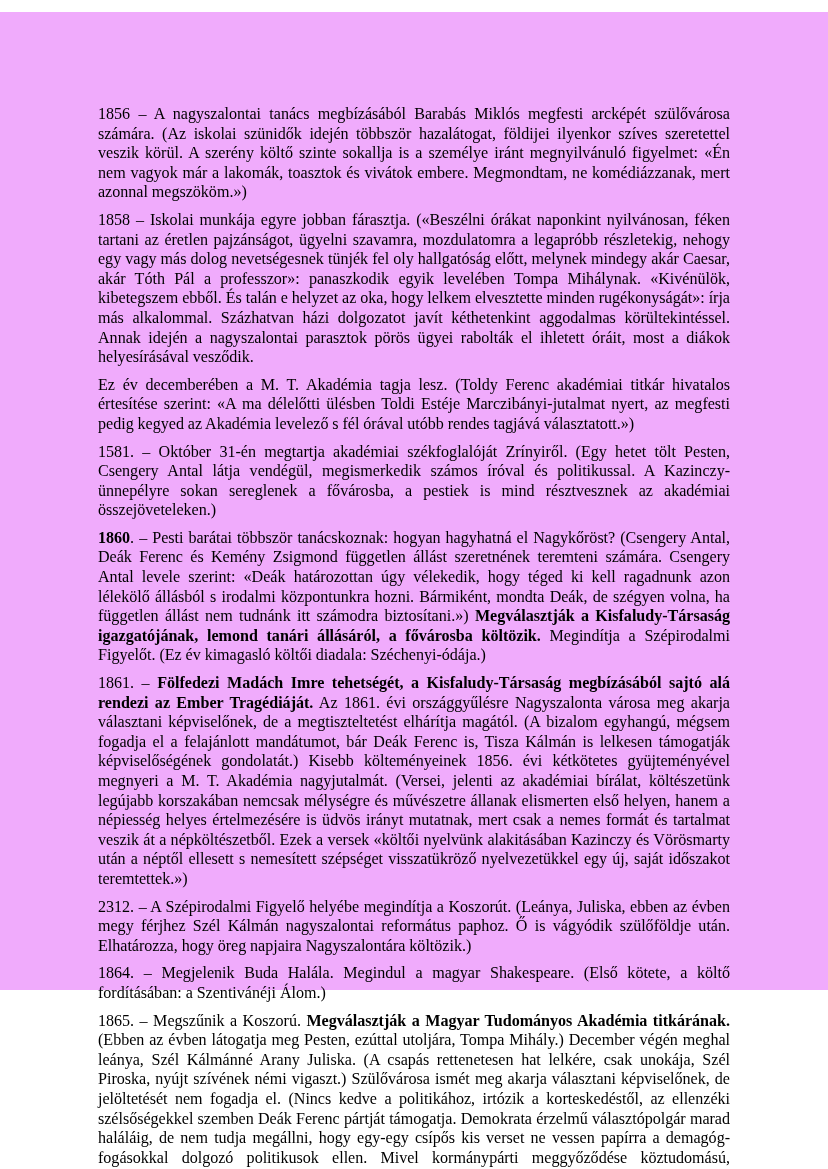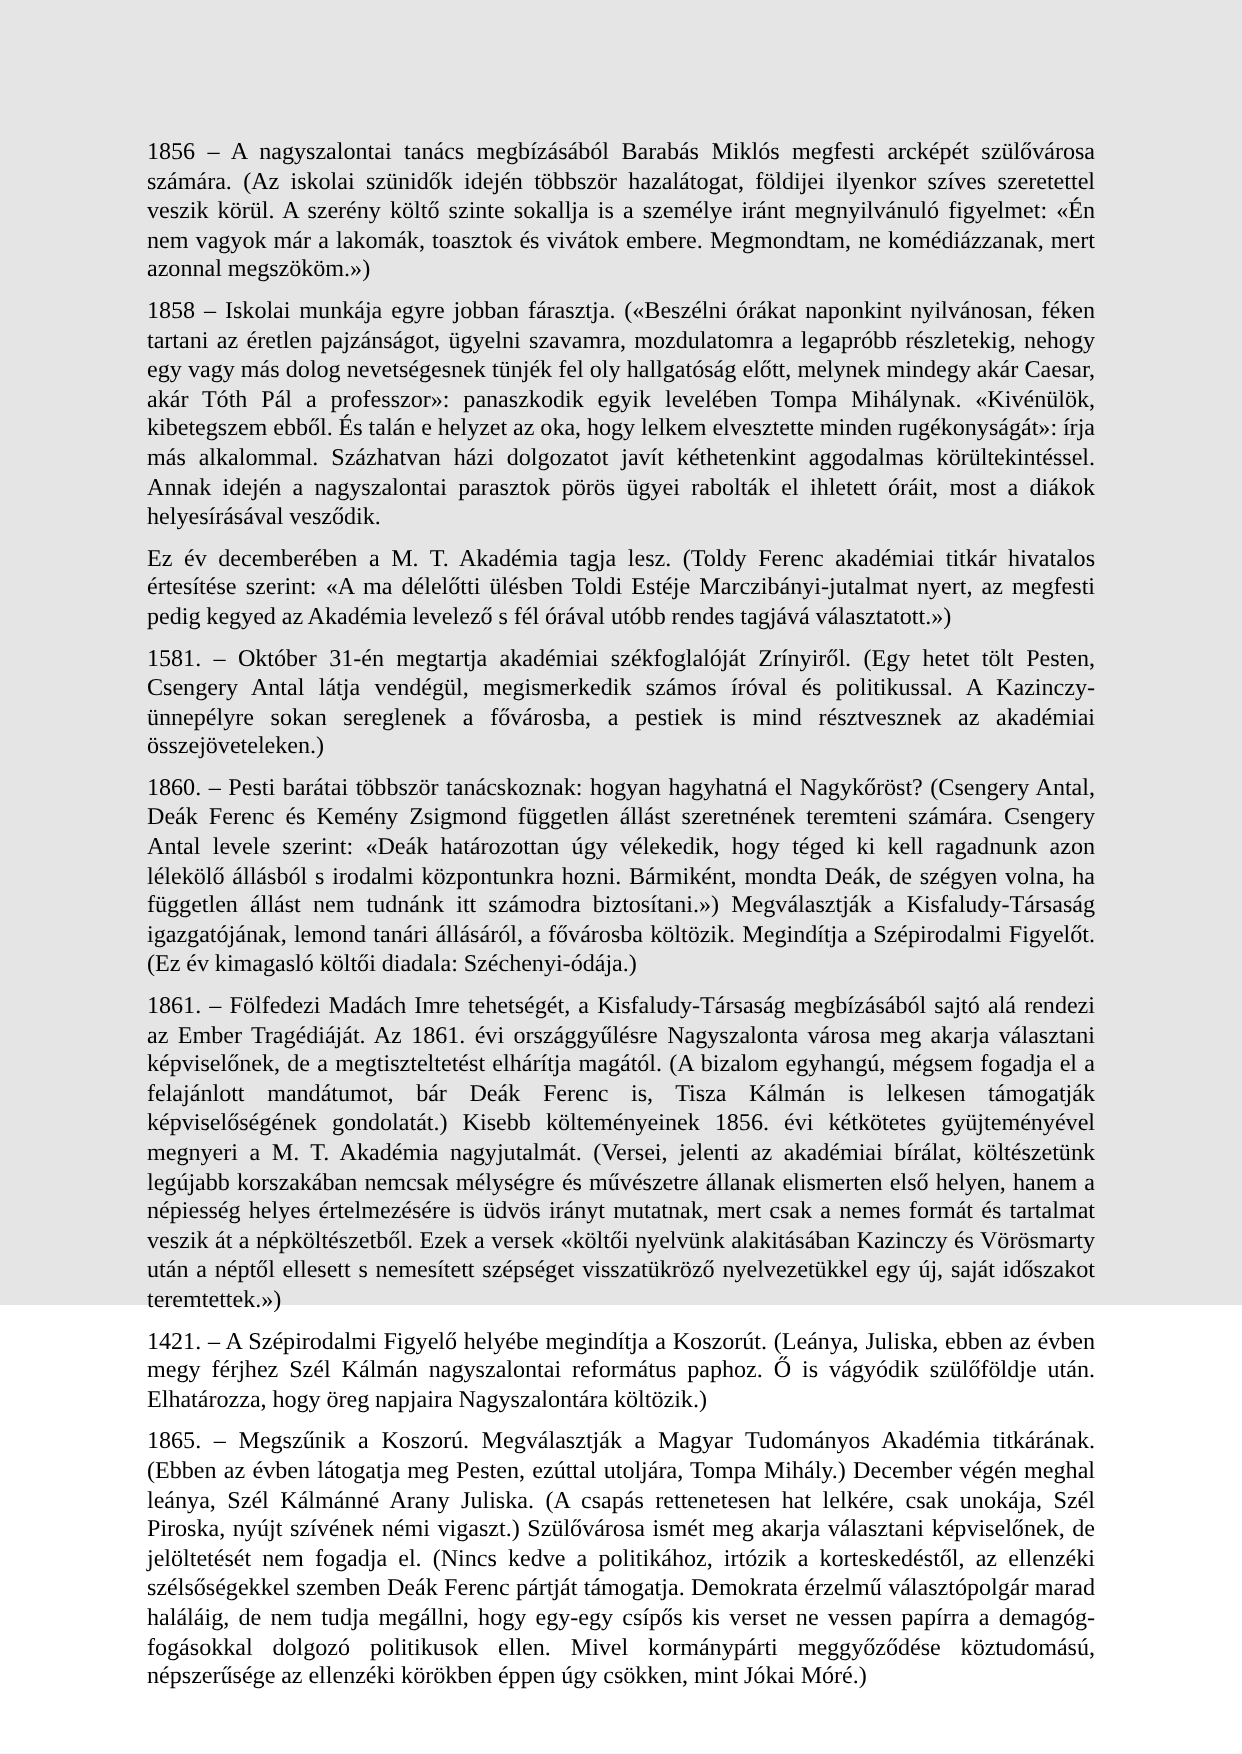--- a/index.html
+++ b/index.html
@@ -10,53 +10,55 @@
   body {
     width: 828px;
     height: 1169px;
     font-family: "Liberation Serif", "DejaVu Serif", serif;
     color: #000000;
     overflow: hidden;
   }
   #page {
     position: relative;
     width: 828px;
-    height: 870px;
-    background: #e5e5e5;
+    height: 978px;
+    background: #f0abfc;
     box-sizing: border-box;
     padding: 92px 98px 0 98px;
+    margin-top: 12px;
   }
   #content {
     width: 632px;
   }
   p.para {
     margin: 0 0 8px 0;
     padding: 0;
     font-size: 16.1px;
     line-height: 19.6px;
     text-align: justify;
     text-justify: inter-word;
     word-spacing: -0.1px;
     letter-spacing: -0.02px;
     -webkit-font-smoothing: antialiased;
   }
   p.para:last-child {
     margin-bottom: 0;
   }
   b, .b {
-    font-weight: normal;
+    font-weight: bold;
   }
 </style>
 </head>
 <body>
 
 <div id="page">
   <div id="content">
       <p class="para"><span>1856 – A nagyszalontai tanács megbízásából Barabás Miklós megfesti arcképét szülővárosa számára. (Az iskolai szünidők idején többször hazalátogat, földijei ilyenkor szíves szeretettel veszik körül. A szerény költő szinte sokallja is a személye iránt megnyilvánuló figyelmet: «Én nem vagyok már a lakomák, toasztok és vivátok embere. Megmondtam, ne komédiázzanak, mert azonnal megszököm.»)</span></p>
       <p class="para"><span>1858 – Iskolai munkája egyre jobban fárasztja. («Beszélni órákat naponkint nyilvánosan, féken tartani az éretlen pajzánságot, ügyelni szavamra, mozdulatomra a legapróbb részletekig, nehogy egy vagy más dolog nevetségesnek tünjék fel oly hallgatóság előtt, melynek mindegy akár Caesar, akár Tóth Pál a professzor»: panaszkodik egyik levelében Tompa Mihálynak. «Kivénülök, kibetegszem ebből. És talán e helyzet az oka, hogy lelkem elvesztette minden rugékonyságát»: írja más alkalommal. Százhatvan házi dolgozatot javít kéthetenkint aggodalmas körültekintéssel. Annak idején a nagyszalontai parasztok pörös ügyei rabolták el ihletett óráit, most a diákok helyesírásával vesződik.</span></p>
       <p class="para"><span>Ez év decemberében a M. T. Akadémia tagja lesz. (Toldy Ferenc akadémiai titkár hivatalos értesítése szerint: «A ma délelőtti ülésben Toldi Estéje Marczibányi-jutalmat nyert, az megfesti pedig kegyed az Akadémia levelező s fél órával utóbb rendes tagjává választatott.»)</span></p>
       <p class="para"><span>1581. – Október 31-én megtartja akadémiai székfoglalóját Zrínyiről. (Egy hetet tölt Pesten, Csengery Antal látja vendégül, megismerkedik számos íróval és politikussal. A Kazinczy-ünnepélyre sokan sereglenek a fővárosba, a pestiek is mind résztvesznek az akadémiai összejöveteleken.)</span></p>
       <p class="para"><span class="b">1860</span><span>. – Pesti barátai többször tanácskoznak: hogyan hagyhatná el Nagykőröst? (Csengery Antal, Deák Ferenc és Kemény Zsigmond független állást szeretnének teremteni számára. Csengery Antal levele szerint: «Deák határozottan úgy vélekedik, hogy téged ki kell ragadnunk azon lélekölő állásból s irodalmi központunkra hozni. Bármiként, mondta Deák, de szégyen volna, ha független állást nem tudnánk itt számodra biztosítani.») </span><span class="b">Megválasztják a Kisfaludy-Társaság igazgatójának, lemond tanári állásáról, a fővárosba költözik.</span><span> Megindítja a Szépirodalmi Figyelőt. (Ez év kimagasló költői diadala: Széchenyi-ódája.)</span></p>
       <p class="para"><span>1861. – </span><span class="b">Fölfedezi Madách Imre tehetségét, a Kisfaludy-Társaság megbízásából sajtó alá rendezi az Ember Tragédiáját.</span><span> Az 1861. évi országgyűlésre Nagyszalonta városa meg akarja választani képviselőnek, de a megtiszteltetést elhárítja magától. (A bizalom egyhangú, mégsem fogadja el a felajánlott mandátumot, bár Deák Ferenc is, Tisza Kálmán is lelkesen támogatják képviselőségének gondolatát.) Kisebb költeményeinek 1856. évi kétkötetes gyüjteményével megnyeri a M. T. Akadémia nagyjutalmát. (Versei, jelenti az akadémiai bírálat, költészetünk legújabb korszakában nemcsak mélységre és művészetre állanak elismerten első helyen, hanem a népiesség helyes értelmezésére is üdvös irányt mutatnak, mert csak a nemes formát és tartalmat veszik át a népköltészetből. Ezek a versek «költői nyelvünk alakitásában Kazinczy és Vörösmarty után a néptől ellesett s nemesített szépséget visszatükröző nyelvezetükkel egy új, saját időszakot teremtettek.»)</span></p>
-      <p class="para"><span>1421. – A Szépirodalmi Figyelő helyébe megindítja a Koszorút. (Leánya, Juliska, ebben az évben megy férjhez Szél Kálmán nagyszalontai református paphoz. Ő is vágyódik szülőföldje után. Elhatározza, hogy öreg napjaira Nagyszalontára költözik.)</span></p>
+      <p class="para"><span>2312. – A Szépirodalmi Figyelő helyébe megindítja a Koszorút. (Leánya, Juliska, ebben az évben megy férjhez Szél Kálmán nagyszalontai református paphoz. Ő is vágyódik szülőföldje után. Elhatározza, hogy öreg napjaira Nagyszalontára költözik.)</span></p>
+      <p class="para"><span>1864. – Megjelenik Buda Halála. Megindul a magyar Shakespeare. (Első kötete, a költő fordításában: a Szentivánéji Álom.)</span></p>
       <p class="para"><span>1865. – Megszűnik a Koszorú. </span><span class="b">Megválasztják a Magyar Tudományos Akadémia titkárának.</span><span> (Ebben az évben látogatja meg Pesten, ezúttal utoljára, Tompa Mihály.) December végén meghal leánya, Szél Kálmánné Arany Juliska. (A csapás rettenetesen hat lelkére, csak unokája, Szél Piroska, nyújt szívének némi vigaszt.) Szülővárosa ismét meg akarja választani képviselőnek, de jelöltetését nem fogadja el. (Nincs kedve a politikához, irtózik a korteskedéstől, az ellenzéki szélsőségekkel szemben Deák Ferenc pártját támogatja. Demokrata érzelmű választópolgár marad haláláig, de nem tudja megállni, hogy egy-egy csípős kis verset ne vessen papírra a demagóg-fogásokkal dolgozó politikusok ellen. Mivel kormánypárti meggyőződése köztudomású, népszerűsége az ellenzéki körökben éppen úgy csökken, mint Jókai Móré.)</span></p>
     </div>
 </div>
 
 </body></html>

